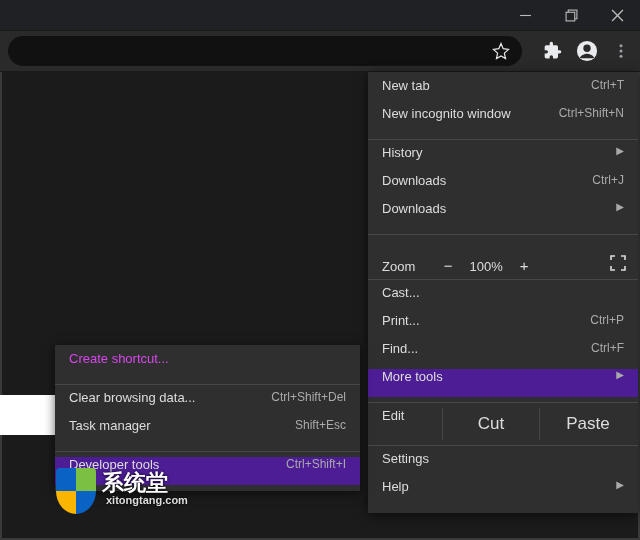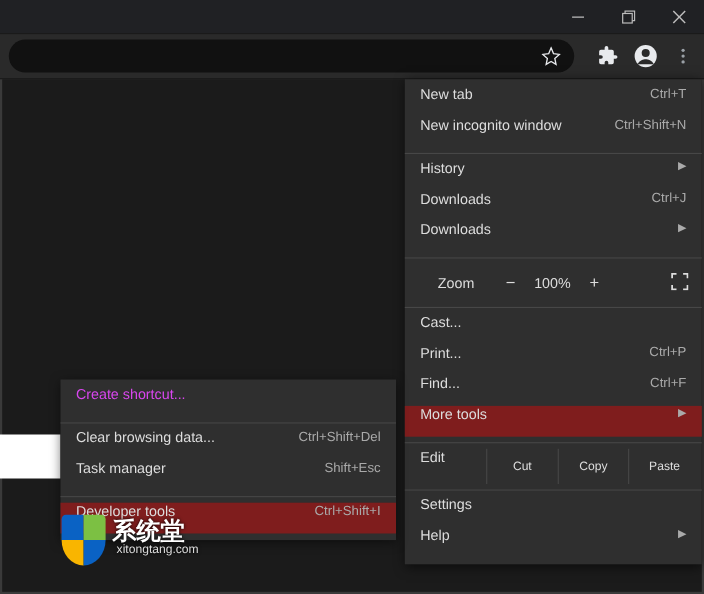--- a/index.html
+++ b/index.html
@@ -9,43 +9,43 @@
 .winbtn svg{width:13px;height:13px}
 .toolbar{height:40px;background:#2a2a2a;display:flex;align-items:center;justify-content:flex-end;padding:0 8px;gap:12px;border-top:1px solid #1a1a1a;border-bottom:1px solid #1a1a1a}
 .omnibox{flex:1;height:30px;margin-right:8px;border-radius:15px;background:#111;display:flex;align-items:center;justify-content:flex-end;padding:0 10px}
 .ticon{width:22px;height:22px;display:flex;align-items:center;justify-content:center;color:#e8eaed}
 .content{position:absolute;top:72px;left:2px;right:2px;bottom:2px;background:#1b1b1b}
 .white-strip{position:absolute;top:395px;left:0;width:55px;height:40px;background:#fff}
 .menu{position:absolute;background:#2f2f2f;color:#ddd;font-size:13px;box-shadow:0 2px 10px rgba(0,0,0,0.6);padding:6px 0}
 .menu.main{top:72px;right:2px;width:270px}
 .menu.sub{top:345px;left:55px;width:305px}
 .row{display:flex;height:28px;padding:0 14px;justify-content:space-between}
-.row.hl{background:#7f1d1d}
+.row.hl{background:#4c1d95}
 .row .lab{white-space:nowrap}
 .row .sc{color:#aaa;font-size:12px}
 .row .arw{color:#aaa;font-size:10px}
 .row.disabled{color:#d946ef}
 .sep{height:1px;background:#474747;margin:5px 0}
-.zoom-row{display:flex;align-items:center;height:34px;padding:0 8px 0 30px}
+.zoom-row{display:flex;align-items:flex-end;height:34px;padding:0 8px 0 14px}
 .zoom-row .zl{flex:0 0 auto;margin-right:18px}
 .zbtn{width:30px;text-align:center;color:#ddd;font-size:15px}
 .zpct{width:46px;text-align:center}
 .fs{margin-left:auto;margin-right:4px}
 .edit-row{display:flex;align-items:flex-start;height:32px;padding:0 2px 0 14px}
 .edit-row .el{flex:0 0 auto;width:60px}
-.ebtn{flex:1;text-align:center;font-size:11px;border-left:1px solid #474747;height:32px;line-height:32px}
+.ebtn{flex:1;text-align:center;font-size:17px;border-left:1px solid #474747;height:32px;line-height:32px}
 .ebtn:first-of-type{border-left:none}
 .logo{position:absolute;top:468px;left:56px;display:flex;align-items:flex-start;color:#fff;font-size:22px;font-weight:bold;text-shadow:0 0 3px #000}
 .logo .shield{width:40px;height:46px;position:relative;margin-right:6px}
 .shield .q{position:absolute;width:20px;height:23px}
 .q1{top:0;left:0;background:#0a62c4;border-top-left-radius:4px}
 .q2{top:0;right:0;background:#7cc043;border-top-right-radius:4px}
 .q3{bottom:0;left:0;background:#f9b500;border-bottom-left-radius:20px 23px}
 .q4{bottom:0;right:0;background:#0a62c4;border-bottom-right-radius:20px 23px}
-.logo .sub{position:absolute;top:26px;left:50px;font-size:11px;font-weight:normal;color:#ddd}
+.logo .sub{position:absolute;top:26px;left:50px;font-size:11px;font-weight:bold;color:#ddd}
 </style>
 </head>
 <body>
 
 <div class="window">
 
   <div class="titlebar">
     <div class="winbtn">
         <svg viewBox="0 0 12 12">
           <line x1="1" y1="6" x2="11" y2="6" stroke="currentColor" stroke-width="1"></line>
@@ -142,21 +142,20 @@
         <span class="sc">Ctrl+F</span>
       </div>
     <div class="row hl">
         <span class="lab">More tools</span>
         <span class="arw">▶</span>
       </div>
     <div class="sep"></div>
     <div class="edit-row">
       <span class="el">Edit</span>
       <span class="ebtn">Cut</span>
-      <span class="ebtn">Copy</span>
       <span class="ebtn">Paste</span>
     </div>
     <div class="sep"></div>
     <div class="row">
         <span class="lab">Settings</span>
       </div>
     <div class="row">
         <span class="lab">Help</span>
         <span class="arw">▶</span>
       </div>

